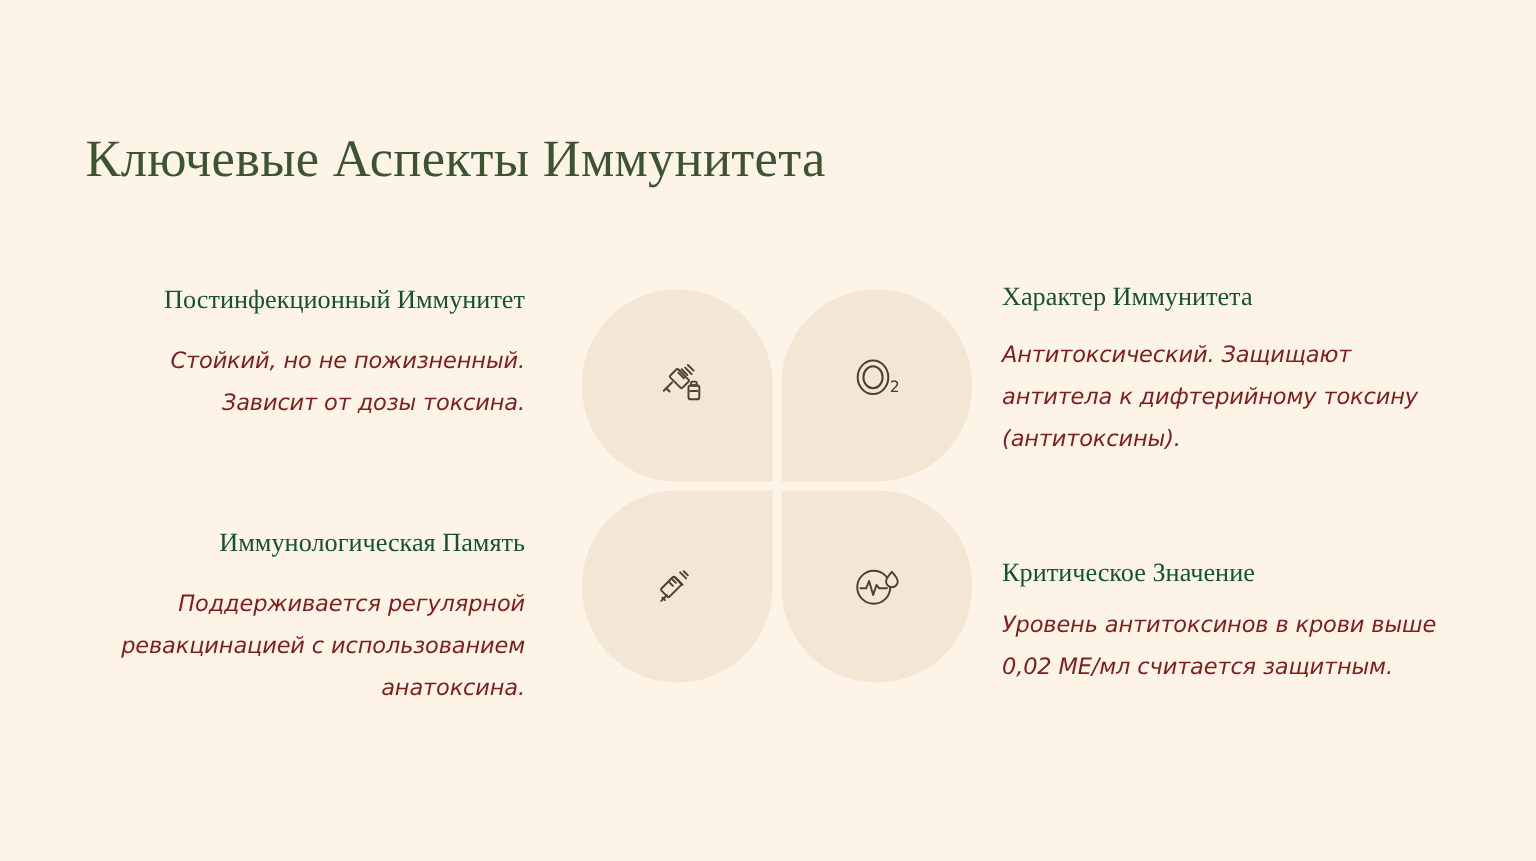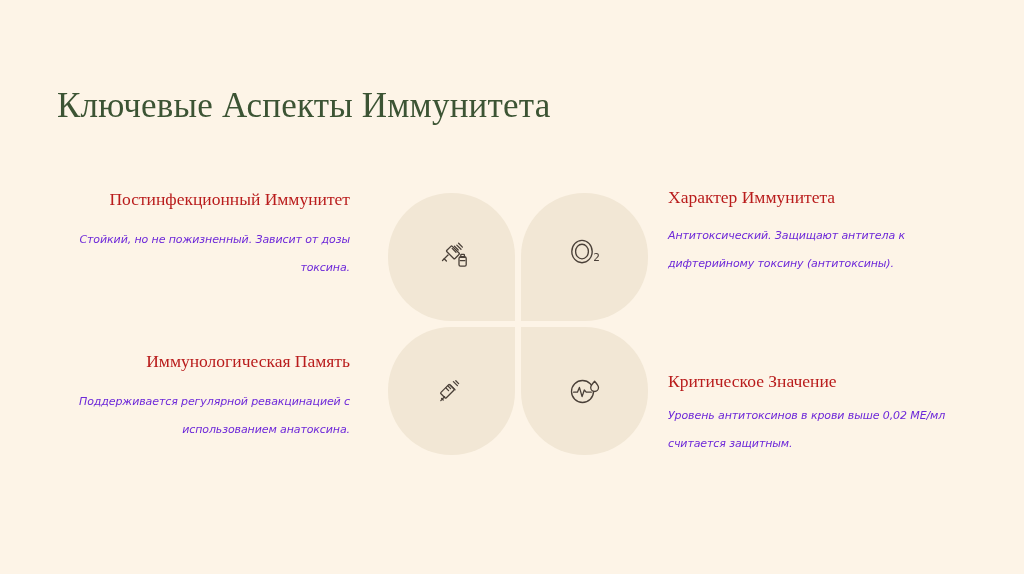--- a/index.html
+++ b/index.html
@@ -44,30 +44,30 @@
 
   .col-tl { top: 186px; }
   .col-bl { top: 348px; }
   .col-tr { top: 184px; }
   .col-br { top: 368px; }
 
   .item-heading {
     font-family: "Liberation Serif", "DejaVu Serif", serif;
     font-size: 17.5px;
     line-height: 26px;
-    color: #b91c1c;
+    color: #14532d;
     margin: 0 0 14px 0;
     font-weight: 400;
   }
   .item-body {
     font-family: "DejaVu Sans", "Liberation Sans", sans-serif;
     font-style: italic;
-    font-size: 11px;
+    font-size: 15px;
     line-height: 28px;
-    color: #6d28d9;
+    color: #7f1d1d;
     margin: 0;
     letter-spacing: -0.1px;
   }
   .col-br .item-heading { margin-bottom: 8px; }
   .col-tr .item-heading { margin-bottom: 12px; }
 
   
   .flower {
     position: absolute;
     left: 388px;

